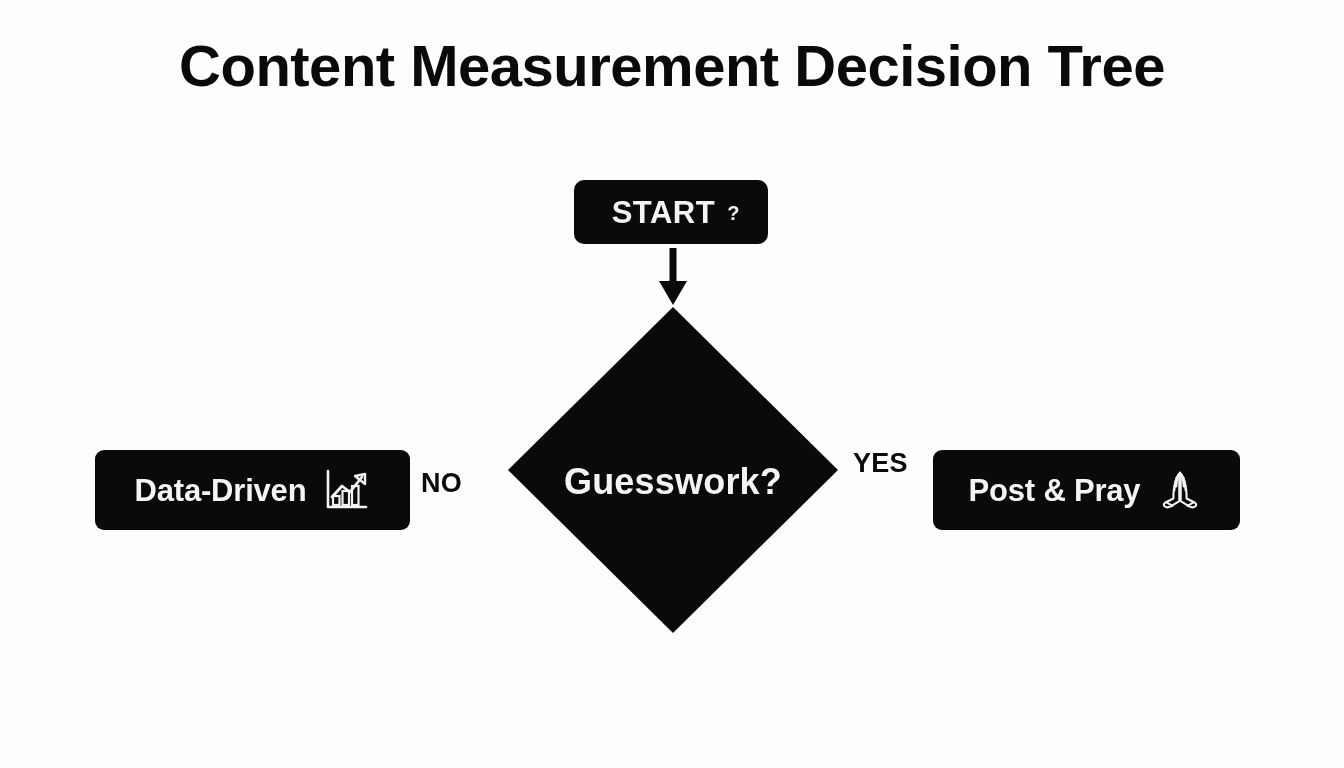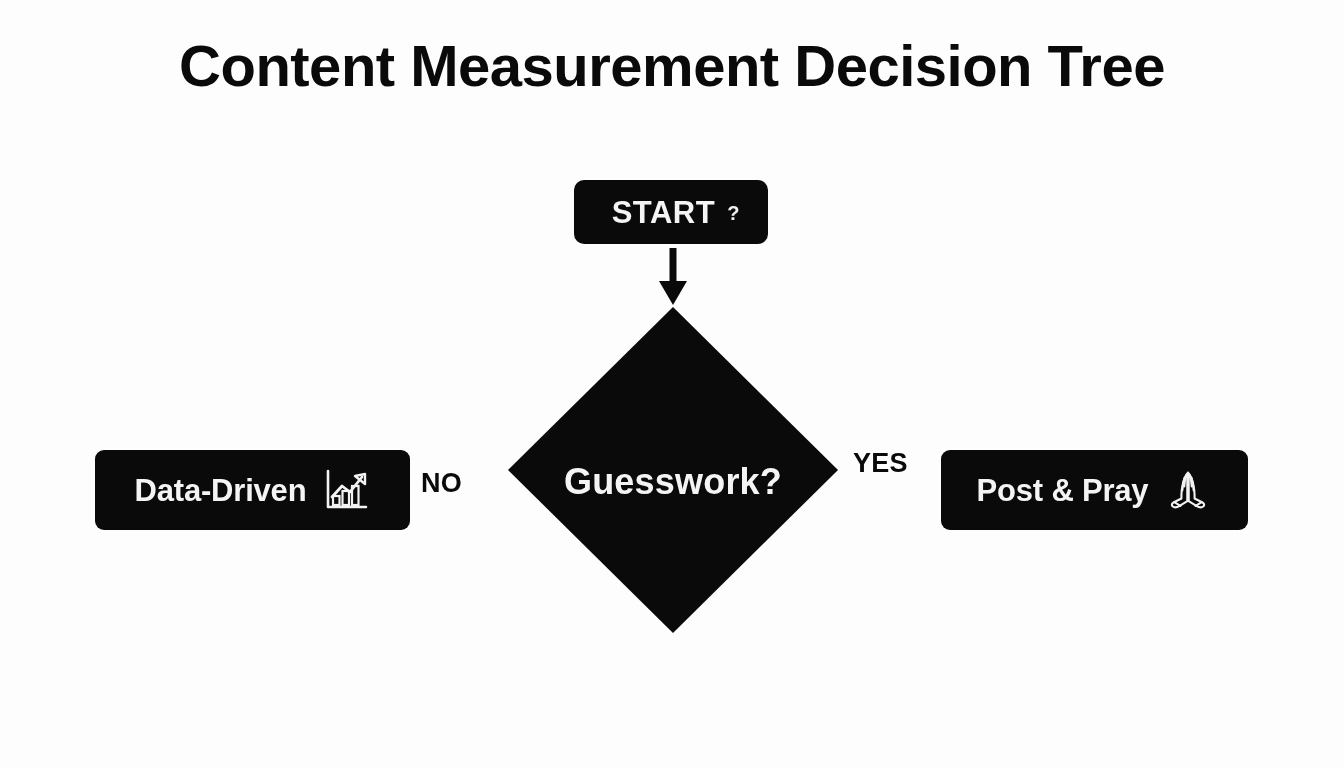--- a/index.html
+++ b/index.html
@@ -122,21 +122,20 @@
     padding: 0 22px;
     gap: 16px;
   }
   .outcome-right {
     left: 933px;
     top: 450px;
     width: 307px;
     height: 80px;
     padding: 0 40px;
     gap: 16px;
-    margin-left: 8px;
   }
   .outcome-label {
     color: #f4f4f4;
     font-size: 31px;
     font-weight: bold;
     letter-spacing: -0.2px;
     white-space: nowrap;
     line-height: 1;
   }
   .outcome-icon {

